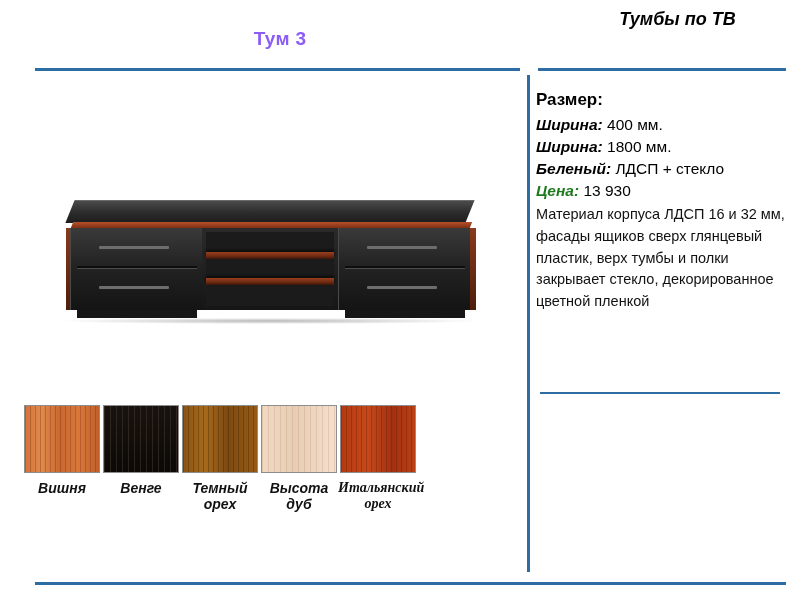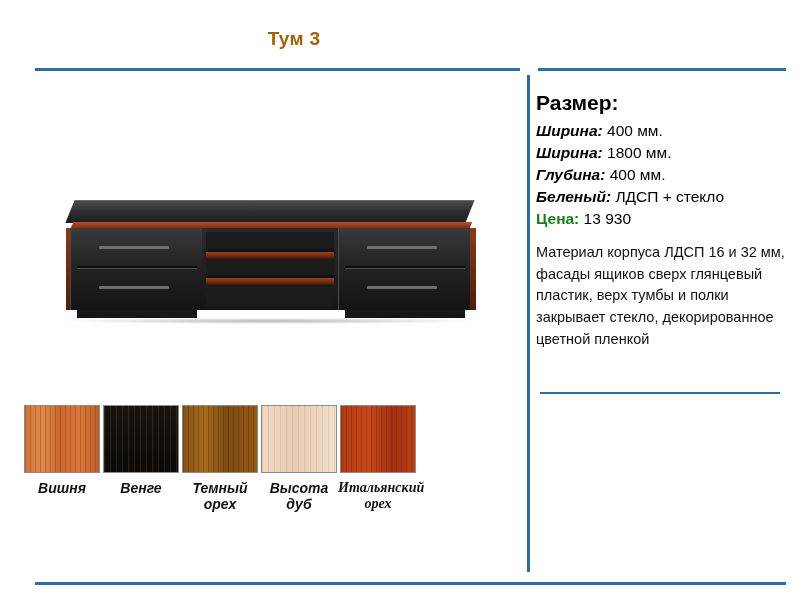--- a/index.html
+++ b/index.html
@@ -25,27 +25,27 @@
 
   
   .header {
     position: absolute;
     left: 0; top: 0;
     width: 800px;
     height: 68px;
   }
   .title-main {
     position: absolute;
-    left: 144px;
+    left: 130px;
     top: 28px;
     width: 300px;
     text-align: center;
     font-size: 19px;
     font-weight: bold;
-    color: #a16207;
+    color: #8b5cf6;
     letter-spacing: 0.3px;
   }
   .title-right {
     position: absolute;
     left: 570px;
     top: 8px;
     width: 215px;
     text-align: center;
     font-size: 18px;
     font-weight: bold;
@@ -272,46 +272,48 @@
     left: 536px;
     top: 88px;
     width: 252px;
   }
   .info .row {
     font-size: 15.5px;
     line-height: 1.42;
     color: #000;
   }
   .info .heading {
-    font-size: 21px;
+    font-size: 17px;
     font-weight: bold;
     margin-bottom: 2px;
   }
   .info .lbl {
     font-weight: bold;
     font-style: italic;
   }
   .info .lbl-price {
     font-weight: bold;
+    font-style: italic;
     color: #1f7a1f;
   }
   .info .desc {
-    margin-top: 12px;
+    margin-top: 2px;
     font-size: 14.5px;
     line-height: 1.5;
     color: #111;
   }
 </style>
 </head>
 <body>
 
 <div class="page">
 
   <div class="header">
     <div class="title-main">Тум 3</div>
+    <div class="title-right">Тумбы по ТВ</div>
   </div>
 
   <div class="hrule hrule-top-left"></div>
   <div class="hrule hrule-top-right"></div>
   <div class="vrule"></div>
   <div class="hrule hrule-bottom"></div>
 
   <div class="product-area">
     <div class="stand">
       <div class="stand-top"></div>
@@ -380,24 +382,20 @@
     <div class="row">
       <span class="lbl">Ширина:</span>
       <span>400 мм.</span>
     </div>
 
     <div class="row">
       <span class="lbl">Ширина:</span>
       <span>1800 мм.</span>
     </div>
 
-    <div class="row">
-      <span class="lbl">Глубина:</span>
-      <span>400 мм.</span>
-    </div>
 
     <div class="row">
       <span class="lbl">Беленый:</span>
       <span>ЛДСП + стекло</span>
     </div>
 
     <div class="row">
       <span class="lbl-price">Цена:</span>
       <span>13 930</span>
     </div>

